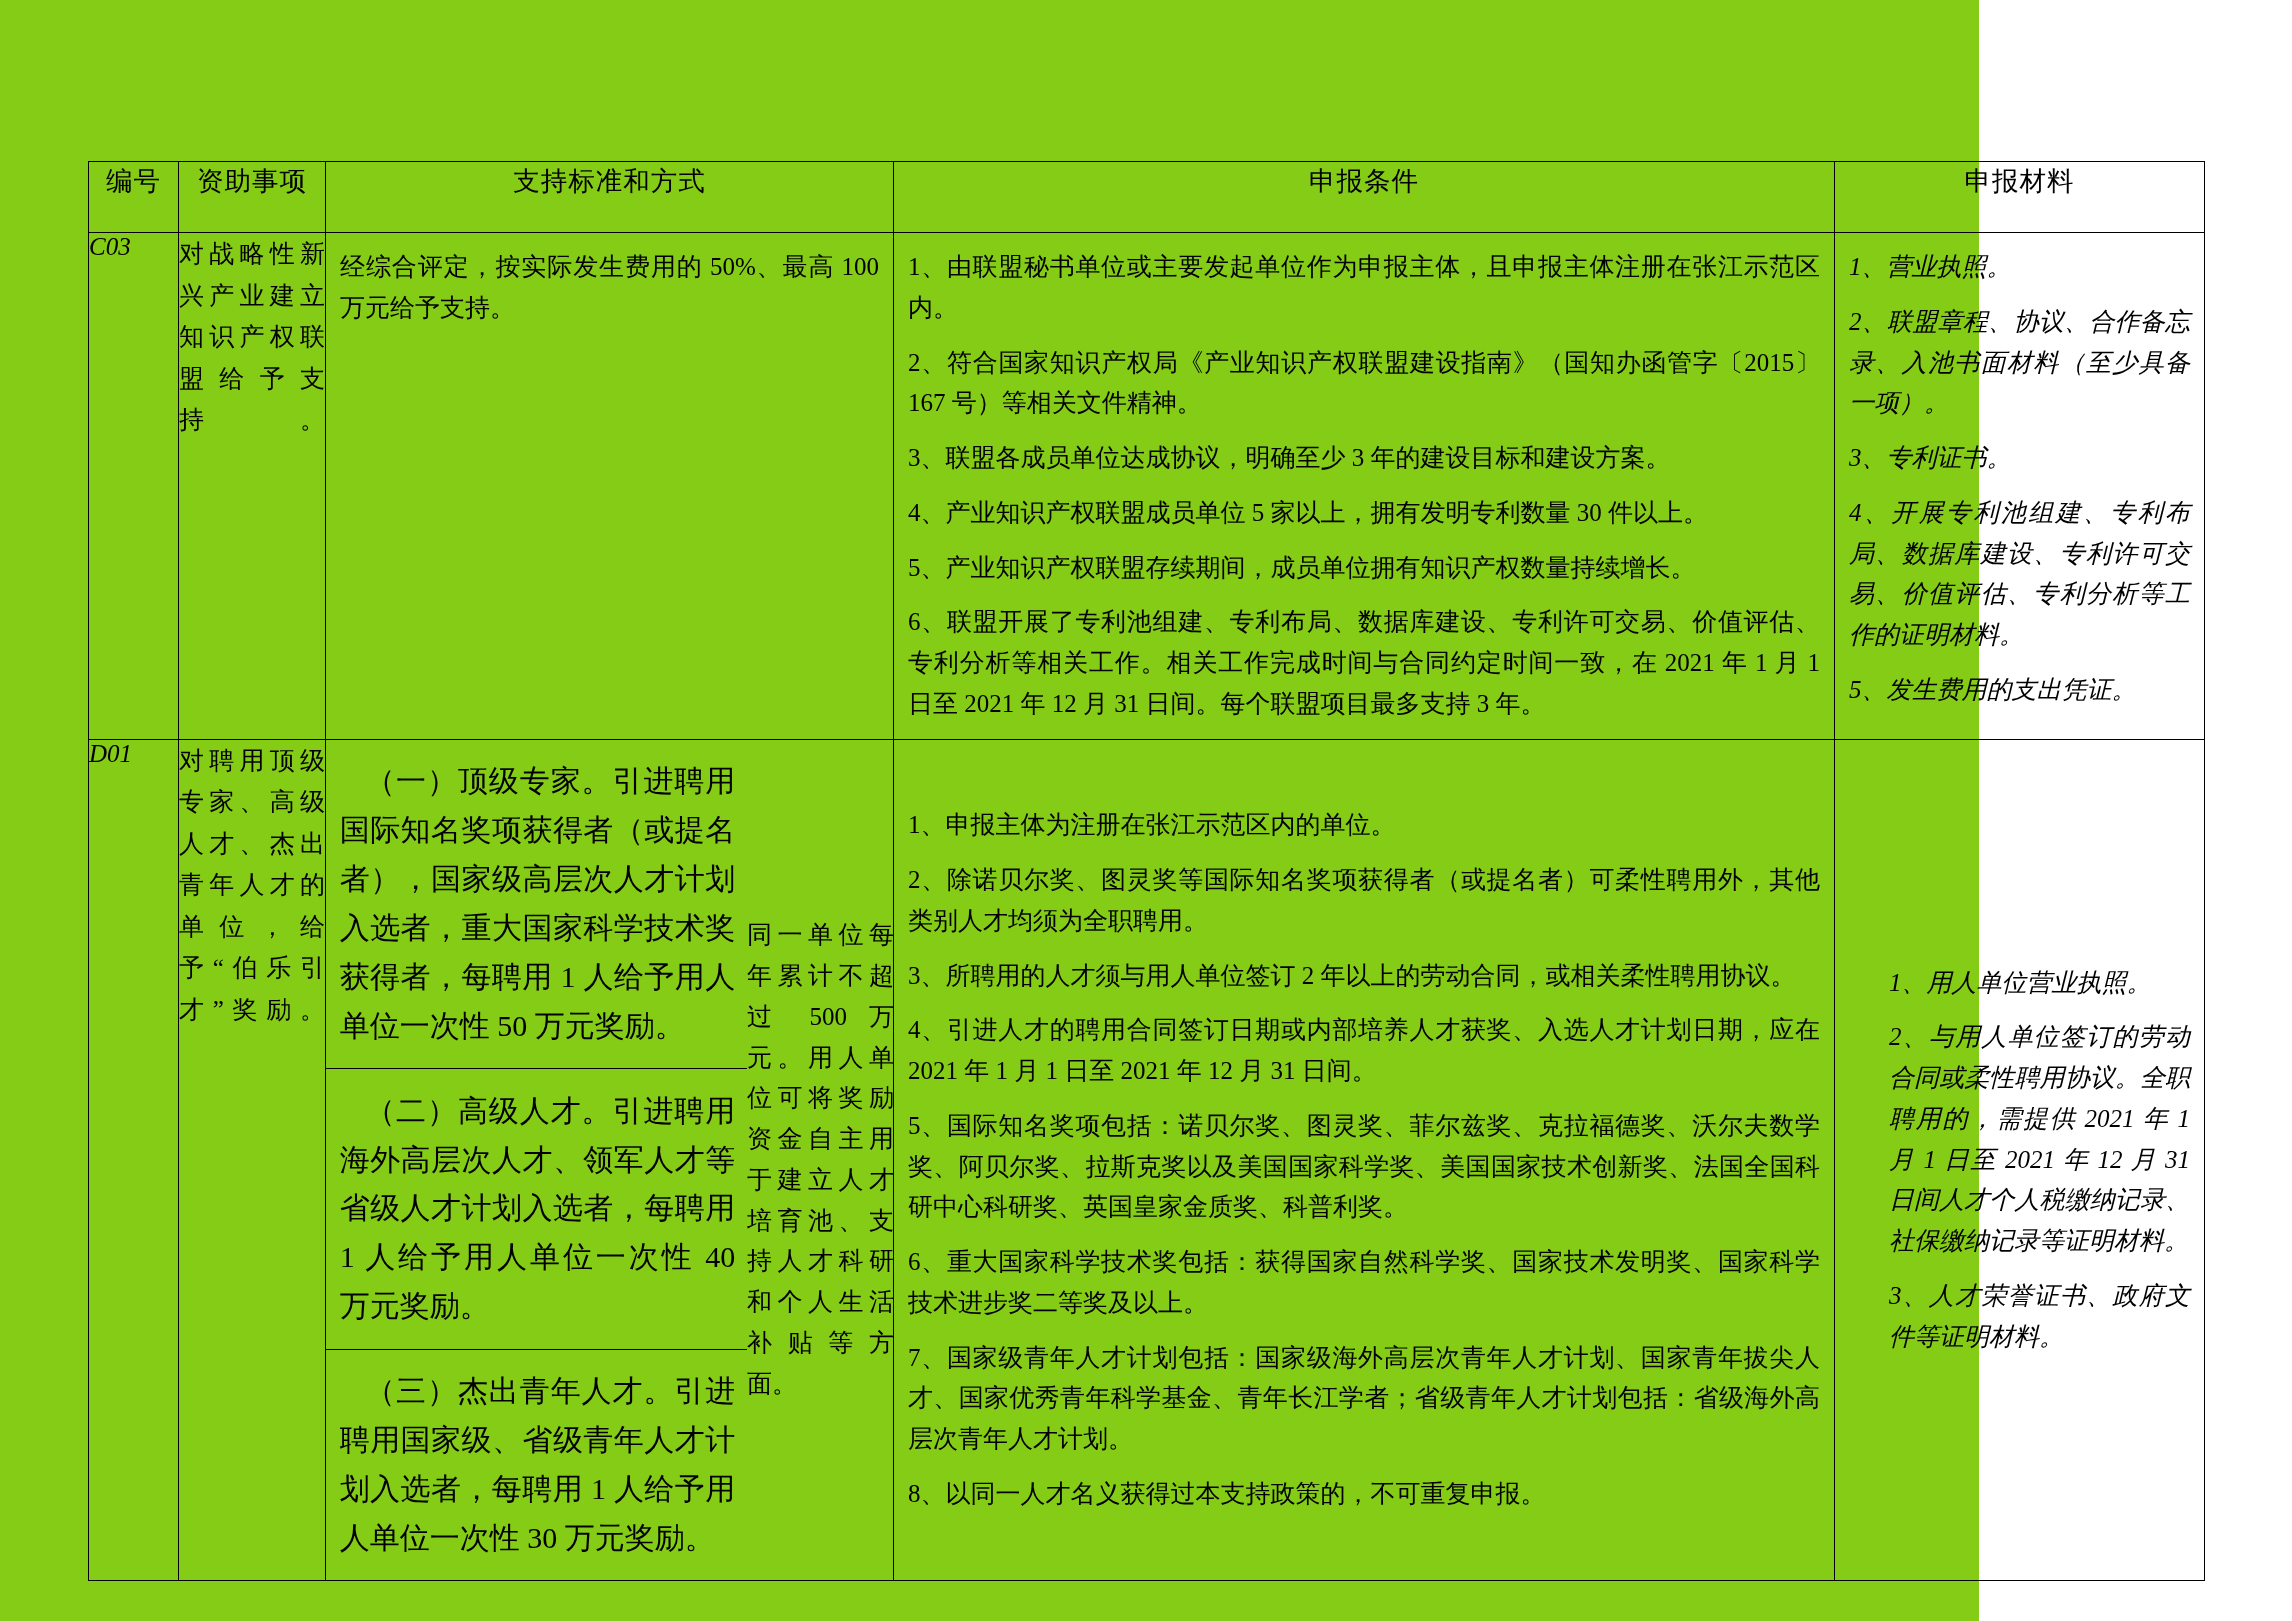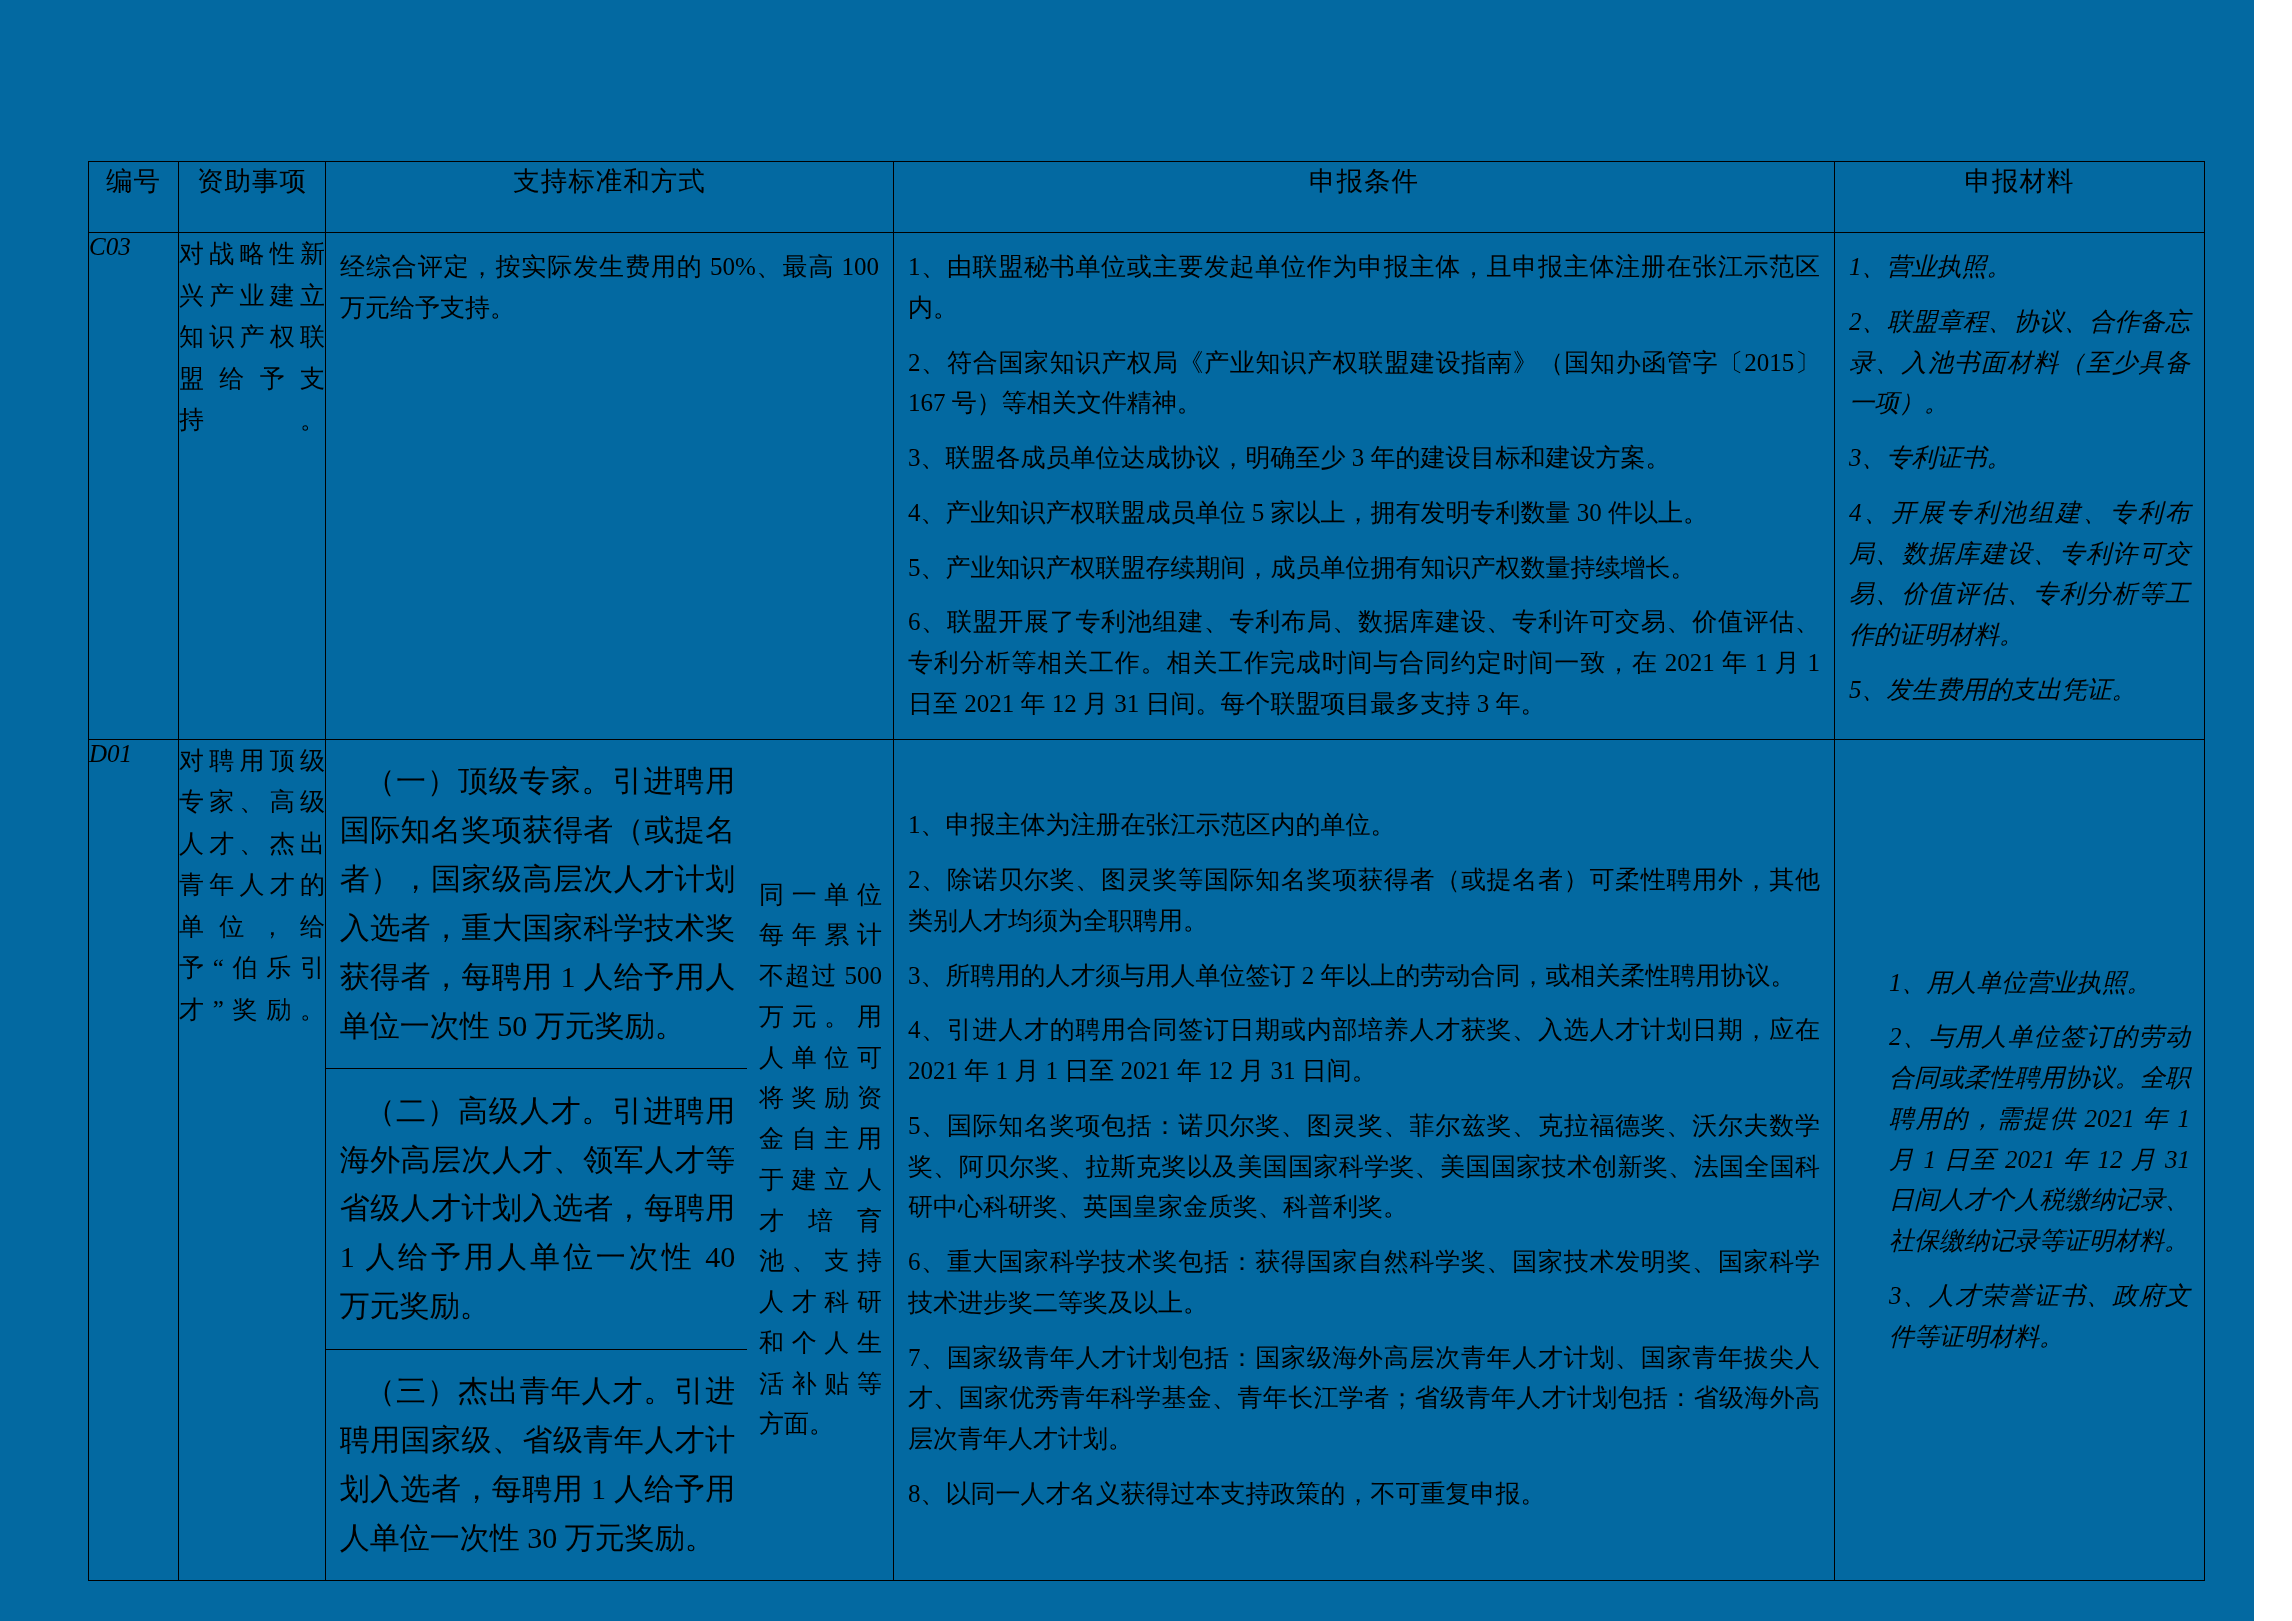--- a/index.html
+++ b/index.html
@@ -8,23 +8,23 @@
     width: 2293px;
     height: 1621px;
     background: #ffffff;
     font-family: "Liberation Serif", "DejaVu Serif", serif;
     color: #000000;
     overflow: hidden;
   }
 
   .page {
     position: relative;
-    width: 2254px;
+    width: 1979px;
     height: 1621px;
-    background: #0369a1;
+    background: #84cc16;
   }
 
   .table-wrap {
     position: absolute;
     left: 88px;
     top: 161px;
     width: 2117px;
   }
 
   table.doc {
@@ -129,21 +129,21 @@
     border-right: 1.6px solid #000000;
     padding: 0;
   }
   td.sub-right {
     padding: 13.7px 11.8px 13.7px 13.7px;
     vertical-align: middle;
     font-size: 25px;
     line-height: 1.63;
   }
   td.sub-right p {
-    margin: 12px;
+    margin: 0;
     text-align: justify;
     text-justify: inter-ideograph;
   }
 
   table.sub-items {
     border-collapse: collapse;
     width: 100%;
     table-layout: fixed;
   }
   table.sub-items td {

